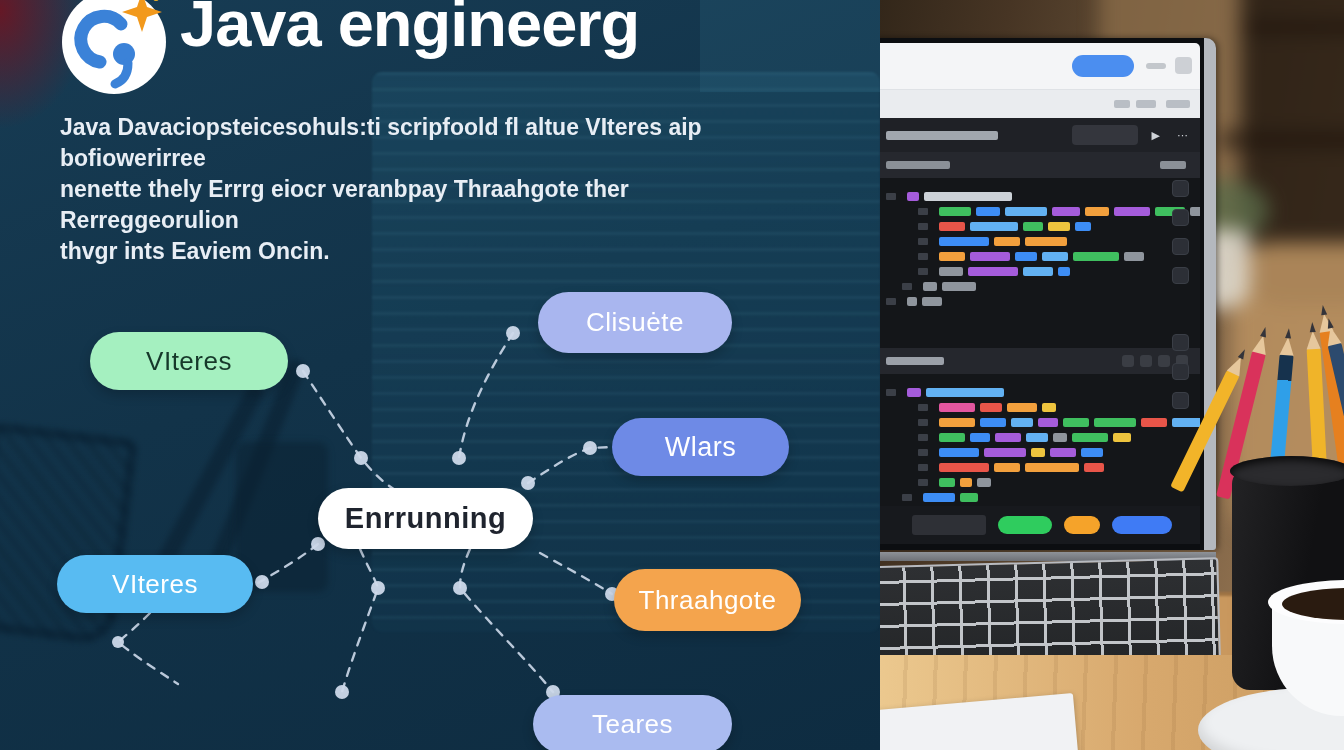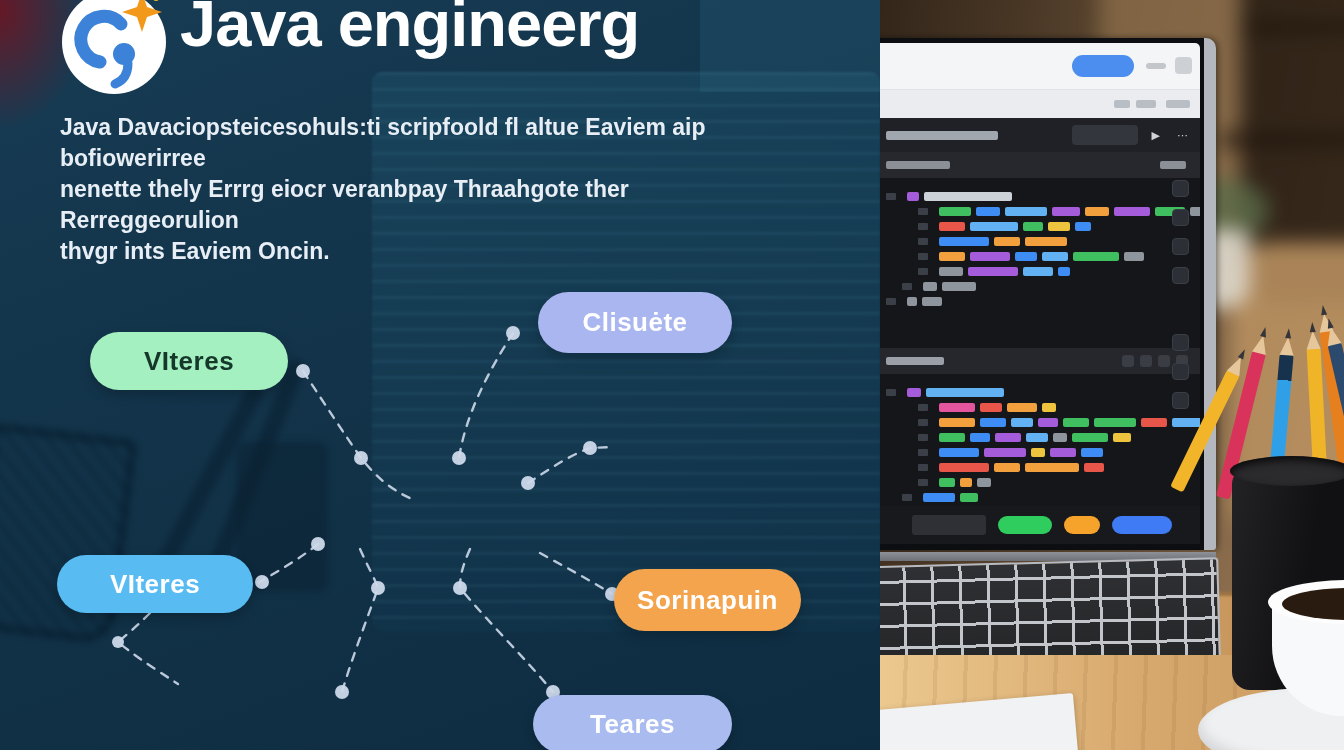--- a/index.html
+++ b/index.html
@@ -125,21 +125,21 @@
   .intro{position:absolute;left:60px;top:112px;width:745px;margin:0;font-size:23px;font-weight:600;
     color:#e8eef5;line-height:1.35;}
   .intro span{display:block;}
 
   .connectors{position:absolute;left:0;top:0;width:880px;height:750px;z-index:3;}
   .connectors path{fill:none;stroke:var(--connector,#cdd9ea);stroke-width:2.4;stroke-dasharray:8 8;
     stroke-linecap:round;opacity:.9;}
   .connectors circle{fill:var(--connector,#cdd9ea);opacity:.95;}
 
   .pill{position:absolute;display:flex;align-items:center;justify-content:center;z-index:5;
-    font-weight:700;border-radius:32px;font-size:26px;letter-spacing:.5px;
+    font-weight:400;border-radius:32px;font-size:26px;letter-spacing:.5px;
     box-shadow:0 5px 12px rgba(0,0,0,.20);}
   .pill-viteres{left:90px;top:332px;width:198px;height:58px;}
   .pill-clisuete{left:538px;top:292px;width:194px;height:61px;}
   .pill-wlars{left:612px;top:418px;width:177px;height:58px;font-size:27px;}
   .pill-center{left:318px;top:488px;width:215px;height:61px;font-size:29px;font-weight:800;border-radius:34px;}
   .pill-tauaties{left:57px;top:555px;width:196px;height:58px;}
   .pill-sorinapun{left:614px;top:569px;width:187px;height:62px;}
   .pill-thiaves{left:133px;top:682px;width:202px;height:60px;}
   .pill-teares{left:533px;top:695px;width:199px;height:58px;}
 </style>
@@ -361,21 +361,21 @@
       <circle cx="56" cy="54" r="52" fill="#ffffff"></circle>
       <path d="M63 36 A23 23 0 1 0 42 74" stroke="#3b82d8" stroke-width="13" fill="none" stroke-linecap="round"></path>
       <circle cx="66" cy="66" r="11" fill="#3b82d8"></circle>
       <path d="M70 75 Q70 91 57 96" stroke="#3b82d8" stroke-width="9" fill="none" stroke-linecap="round"></path>
       <path d="M84 4 L89 19 L104 24 L89 29 L84 44 L79 29 L64 24 L79 19 Z" fill="#f2991c"></path>
       <circle cx="98" cy="10" r="3" fill="#f2b429"></circle>
     </svg>
     <h1 class="page-title">Java engineerg</h1>
 
     <p class="intro">
-      <span>Java Davaciopsteicesohuls:ti scripfoold fl altue Eaviem aip bofiowerirree</span>
+      <span>Java Davaciopsteicesohuls:ti scripfoold fl altue VIteres aip bofiowerirree</span>
       <span>nenette thely Errrg eiocr veranbpay Thraahgote ther Rerreggeorulion</span>
       <span>thvgr ints Eaviem Oncin.</span>
     </p>
 
     <svg class="connectors" viewBox="0 0 880 750">
       <path d="M303,371 C330,412 345,435 361,458 C380,482 396,492 414,500"></path>
       <path d="M513,333 C488,372 466,414 459,458"></path>
       <path d="M528,483 C548,470 568,456 590,448 L612,447"></path>
       <path d="M318,544 C298,560 278,571 258,583"></path>
       <path d="M360,549 C368,567 374,577 378,588 C366,622 352,658 342,692"></path>
@@ -393,17 +393,19 @@
       <circle cx="378" cy="588" r="7"></circle>
         <circle cx="342" cy="692" r="7"></circle>
       <circle cx="460" cy="588" r="7"></circle>
         <circle cx="553" cy="692" r="7"></circle>
       <circle cx="612" cy="594" r="7"></circle>
         <circle cx="118" cy="642" r="6"></circle>
     </svg>
 
     <div class="pill pill-viteres" style="background: rgb(165, 240, 192); color: rgb(22, 56, 42);">VIteres</div>
     <div class="pill pill-clisuete" style="background: rgb(169, 182, 239); color: rgb(255, 255, 255);">Clisuėte</div>
+    <div class="pill pill-wlars" style="background: rgb(110, 138, 230); color: rgb(255, 255, 255);">Wlars</div>
+    <div class="pill pill-center" style="background: rgb(255, 255, 255); color: rgb(31, 36, 46);">Enrrunning</div>
     <div class="pill pill-tauaties" style="background: rgb(88, 187, 242); color: rgb(255, 255, 255);">VIteres</div>
-    <div class="pill pill-sorinapun" style="background: rgb(244, 164, 77); color: rgb(255, 255, 255);">Sorinapuin</div>
+    <div class="pill pill-sorinapun" style="background: rgb(244, 164, 77); color: rgb(255, 255, 255);">Thraahgote</div>
     <div class="pill pill-teares" style="background: rgb(170, 187, 240); color: rgb(255, 255, 255);">Teares</div>
   </div>
 </div>
 
 </body></html>

